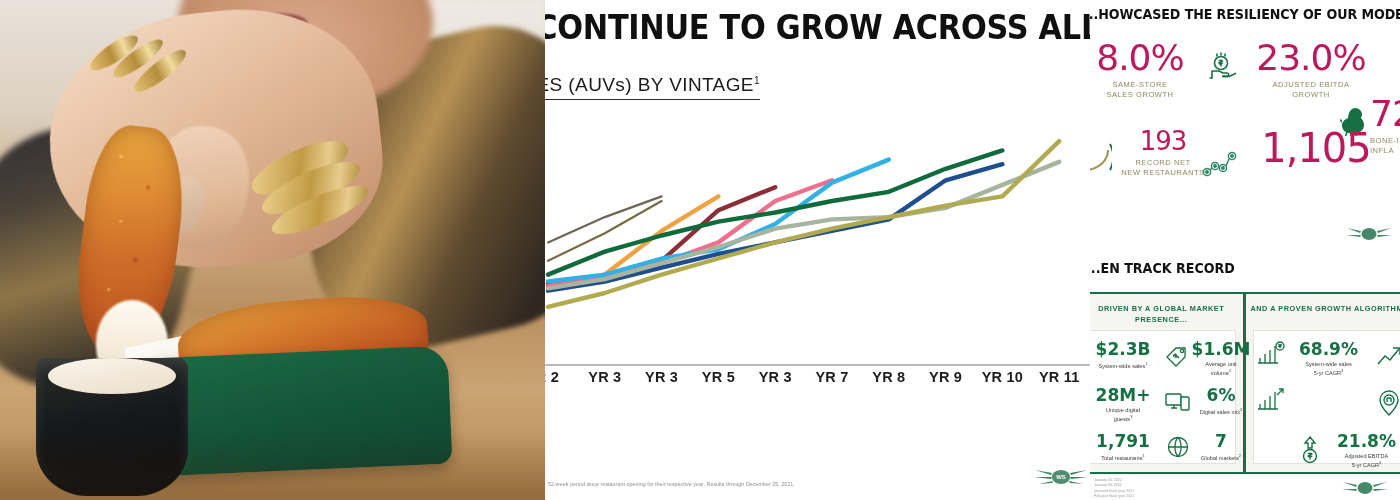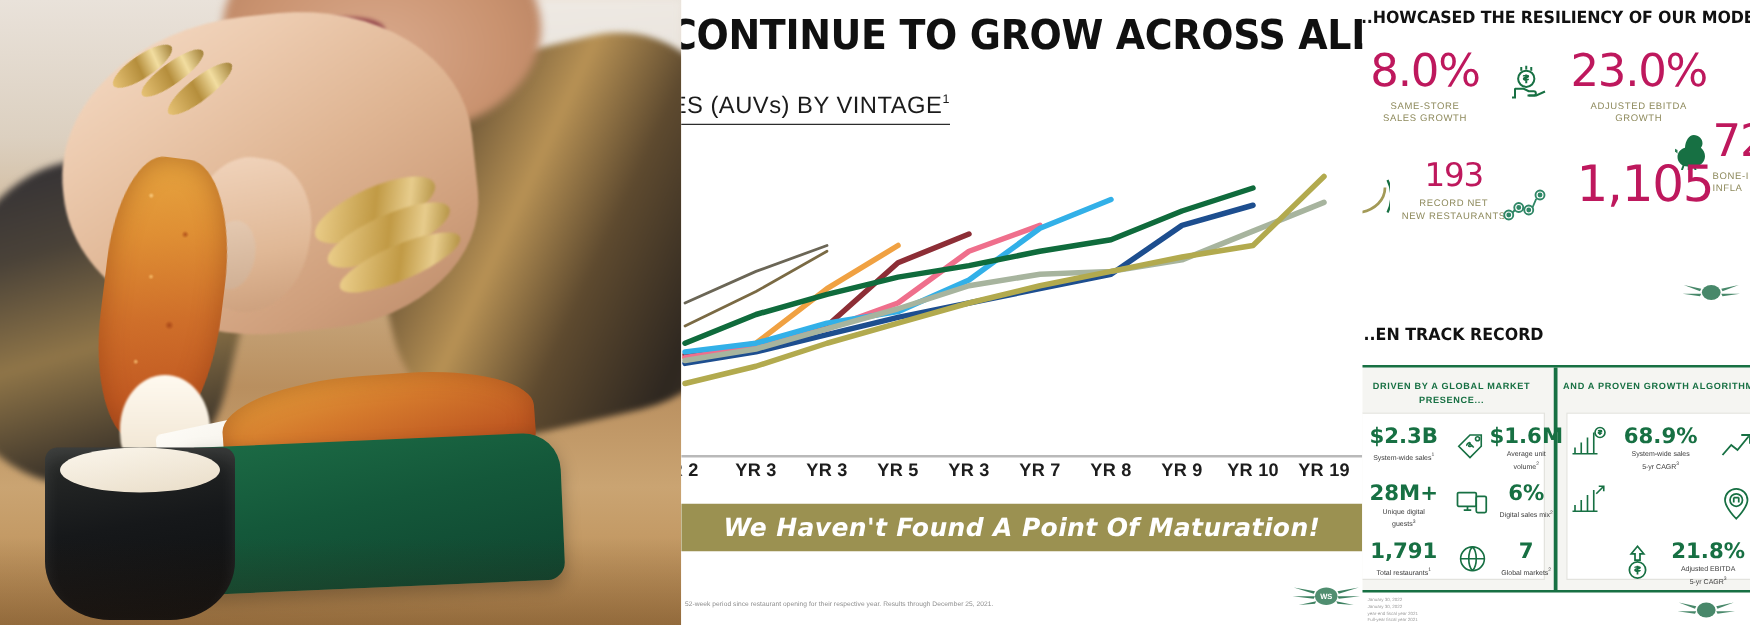--- a/index.html
+++ b/index.html
@@ -206,27 +206,24 @@
     <div class="axisline"></div>
     <div class="xlabels" id="xlabels">
         <div class="xlab" style="left: 59.8px;">YR 3</div>
         <div class="xlab" style="left: 116.6px;">YR 3</div>
         <div class="xlab" style="left: 173.4px;">YR 5</div>
         <div class="xlab" style="left: 230.2px;">YR 3</div>
         <div class="xlab" style="left: 287px;">YR 7</div>
         <div class="xlab" style="left: 343.8px;">YR 8</div>
         <div class="xlab" style="left: 400.6px;">YR 9</div>
         <div class="xlab" style="left: 457.4px;">YR 10</div>
-        <div class="xlab" style="left: 514.2px;">YR 19</div>
+        <div class="xlab" style="left: 514.2px;">YR 11</div>
         <div class="xlab" style="left: 4px; transform: translateX(-70%);">YR 2</div>
       </div>
 
-    <div class="banner">
-      <span>We Haven't Found A Point Of Maturation!</span>
-    </div>
 
     <div class="foot">52-week period since restaurant opening for their respective year. Results through December 25, 2021.</div>
 
     <svg class="s-emblem" viewBox="0 0 56 30">
       <g fill="#1b6b45">
         <path d="M28 8 c5 0 9 3 9 7 s-4 7-9 7 -9-3-9-7 4-7 9-7z" opacity=".9"></path>
         <path d="M19 11 L2 8 L18 13z"></path>
           <path d="M19 15 L1 15 L18 17z"></path>
         <path d="M37 11 L54 8 L38 13z"></path>
           <path d="M37 15 L55 15 L38 17z"></path>

